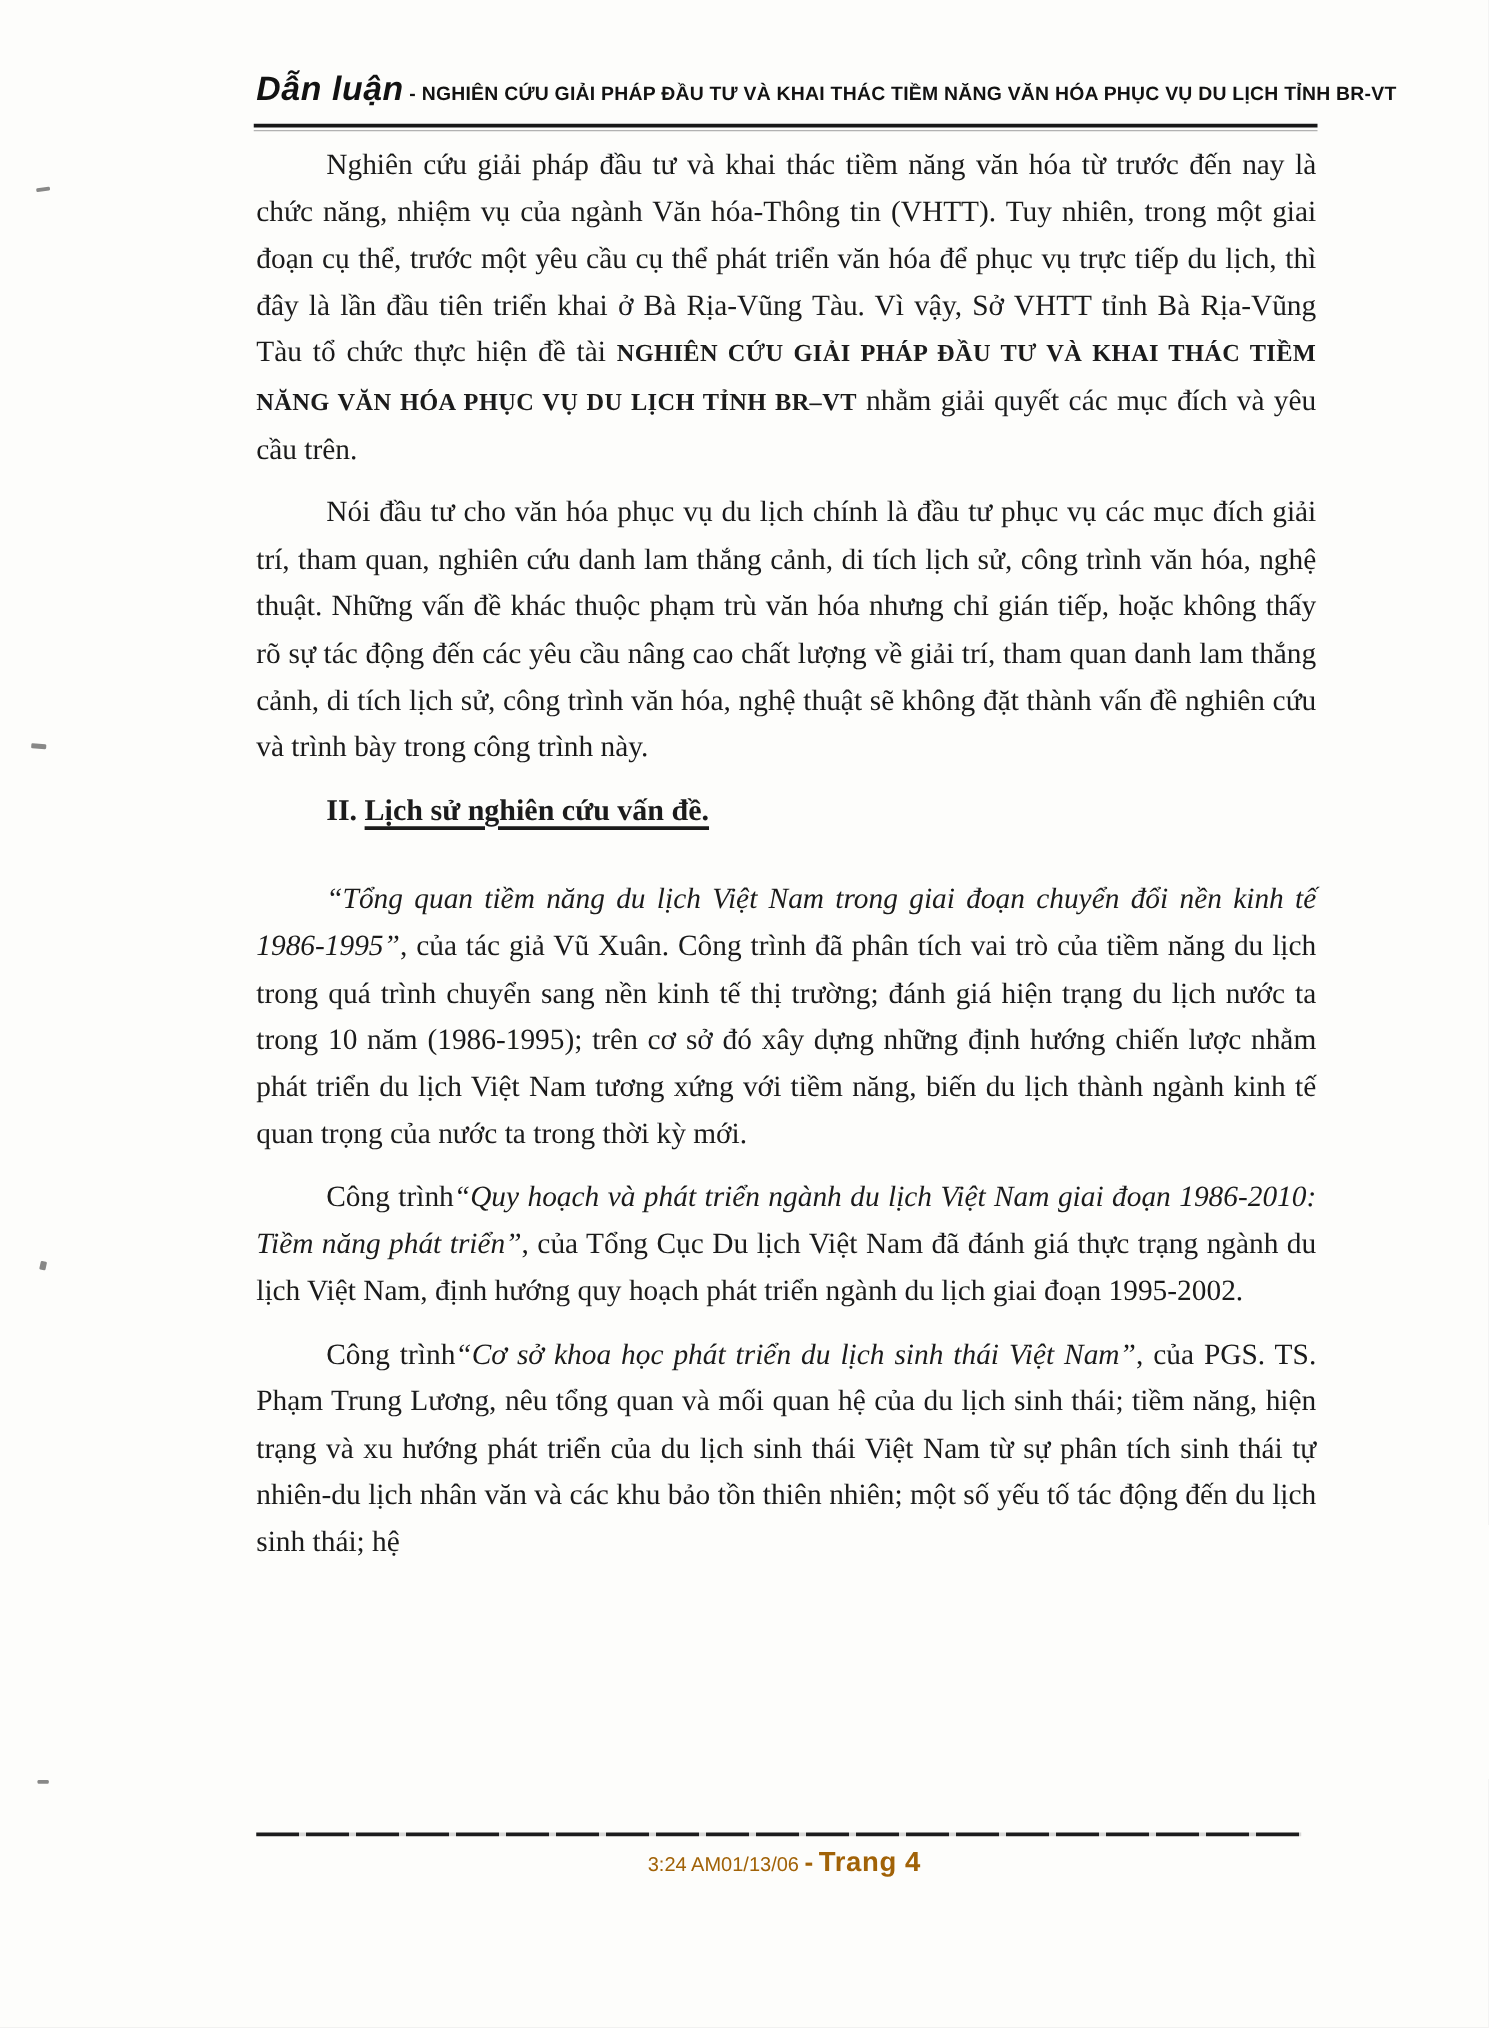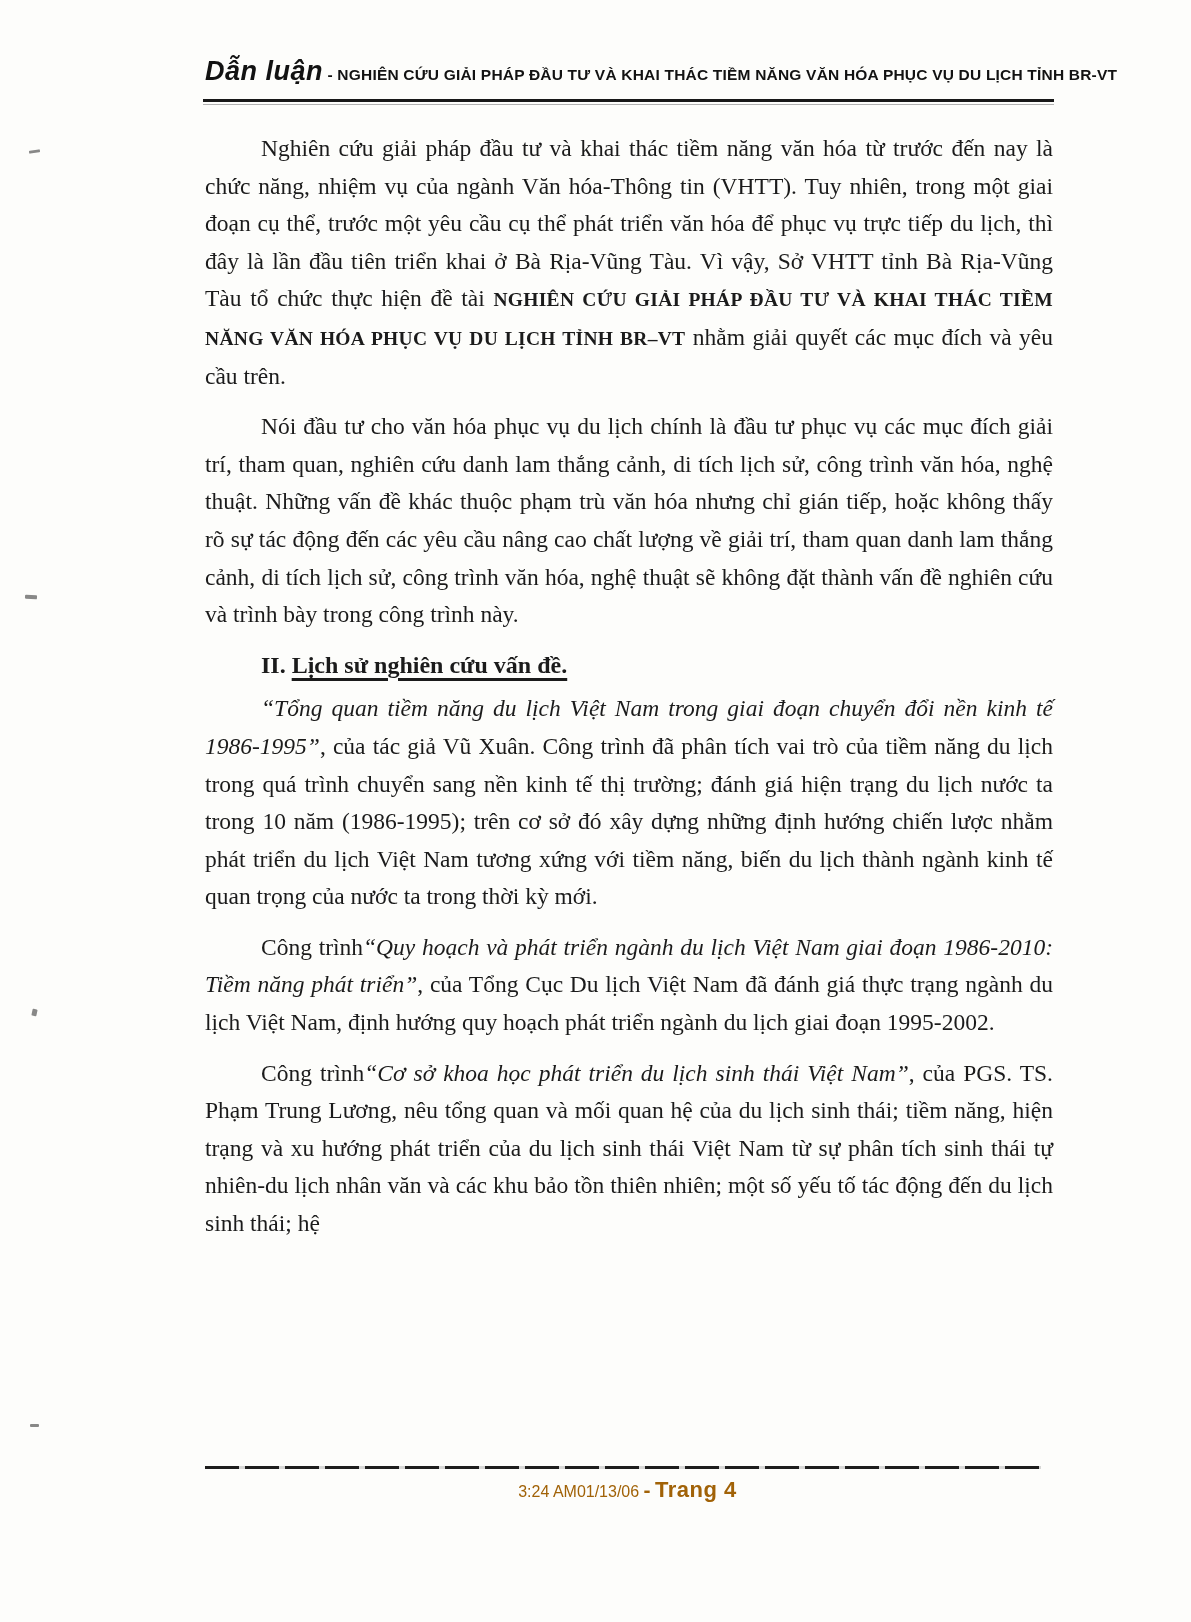--- a/index.html
+++ b/index.html
@@ -27,29 +27,29 @@
   .header-rule {
     position:absolute; left:203px; top:99px; width:851px; height:3px;
     background:#181818;
   }
   .header-rule-echo {
     position:absolute; left:203px; top:104px; width:851px; height:1px;
     background:#8a8a8a; opacity:0.65;
   }
   
   .doc-body {
-    position:absolute; left:205px; top:130px; width:848px;
+    position:absolute; left:205px; top:114px; width:848px;
     font-family:"Liberation Serif", serif;
     font-size:23.5px; line-height:37.6px;
     text-align:justify;
     color:#1b1b1b;
   }
   .doc-body p { margin:0 0 13px 0; text-indent:56px; }
   .doc-body h2.heading {
-    margin:8px 0 6px 0; text-indent:56px;
+    margin:8px 0 33px 0; text-indent:56px;
     font-size:24px; font-weight:bold; line-height:37.6px;
   }
   .seg-normal { }
   .seg-caps   { font-weight:bold; font-size:19.5px; letter-spacing:0.3px; }
   .seg-italic { font-style:italic; }
   .seg-bold   { font-weight:bold; }
   .seg-bold-underline {
     font-weight:bold;
     text-decoration:underline;
     text-decoration-thickness:2.5px;

